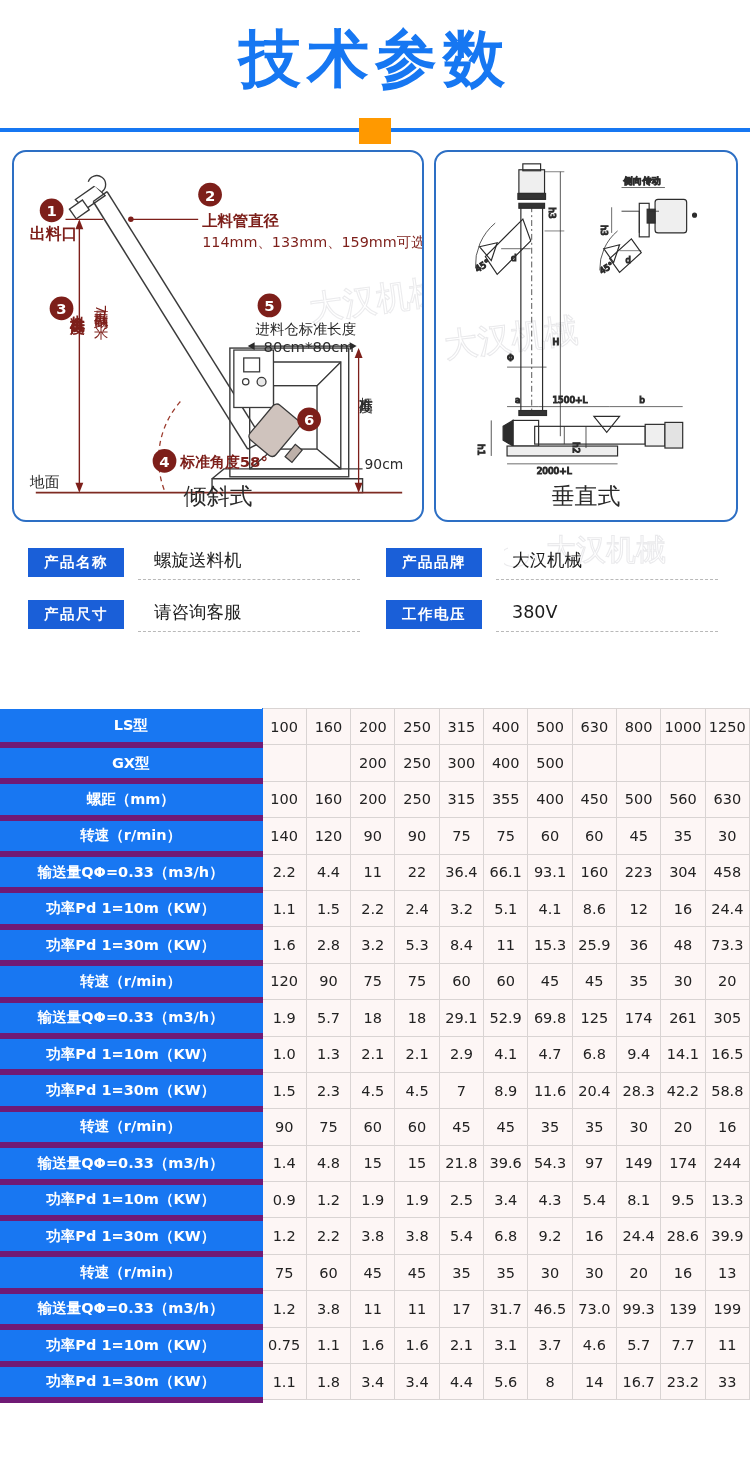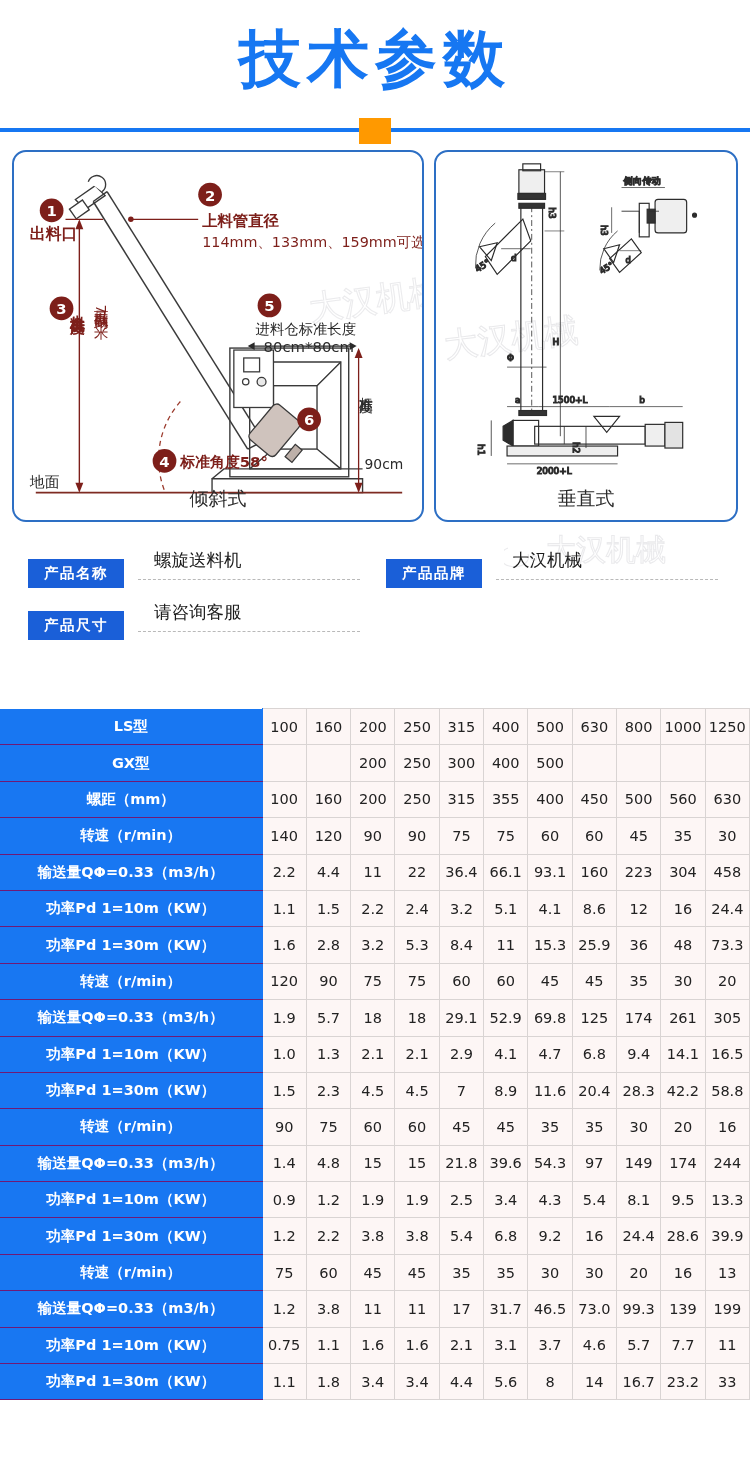--- a/index.html
+++ b/index.html
@@ -56,21 +56,21 @@
     background: #fff;
     position: relative;
     overflow: hidden;
   }
   .panel-left { width: 412px; }
   .panel-right { width: 304px; }
   .panel-caption {
     position: absolute;
     bottom: 8px; left: 0; right: 0;
     text-align: center;
-    font-size: 19px;
+    font-size: 23px;
     color: #2a2a2a;
     font-family: "DejaVu Sans", "Liberation Sans", sans-serif;
   }
   .dgm { position: absolute; inset: 0; }
   .wm-svg text {
     fill: none;
     stroke: #d8d8dc;
     stroke-width: 1.1;
     font-size: 34px;
     font-family: "DejaVu Sans", sans-serif;
@@ -88,21 +88,21 @@
     right: 16px; top: -10px;
     opacity: .55;
     pointer-events: none;
   }
   .spec-grid {
     display: grid;
     grid-template-columns: 1fr 1fr;
     grid-auto-rows: 52px;
     column-gap: 22px;
   }
-  .spec-row { display: flex; align-items: flex-end; }
+  .spec-row { display: flex; align-items: center; }
   .spec-badge {
     background: #1a5fd8;
     color: #fff;
     font-size: 14.5px;
     font-weight: bold;
     letter-spacing: 1.5px;
     padding: 5px 10px;
     min-width: 96px;
     text-align: center;
     white-space: nowrap;
@@ -136,21 +136,21 @@
     table-layout: fixed;
     margin-top: 2px;
   }
   .spec-table tr { height: 36.4px; }
   .spec-table th {
     background: #1877f2;
     color: #ffffff;
     font-size: 14.5px;
     font-weight: bold;
     text-align: center;
-    border-bottom: 1px solid #701a75;
+    border-bottom: 6px solid #701a75;
     border-right: 1px solid #1877f2;
     width: 262px;
     padding: 0 4px;
     white-space: nowrap;
     font-family: "DejaVu Sans", "Liberation Sans", sans-serif;
   }
   .spec-table td {
     background: #fdf6f5;
     color: #222;
     font-size: 14.5px;
@@ -385,20 +385,27 @@
           <div class="spec-underline"></div>
         </div>
       </div>
       <div class="spec-row">
         <div class="spec-badge">产品尺寸</div>
         <div class="spec-val-wrap">
           <div class="spec-val">请咨询客服</div>
           <div class="spec-underline"></div>
         </div>
       </div>
+      <div class="spec-row">
+        <div class="spec-badge">工作电压</div>
+        <div class="spec-val-wrap">
+          <div class="spec-val">380V</div>
+          <div class="spec-underline"></div>
+        </div>
+      </div>
     </div>
 </div>
 
 <table class="spec-table">
   <tbody id="table-body">
       <tr>
         <th>LS型</th>
         <td>100</td>
         <td>160</td>
         <td>200</td>

